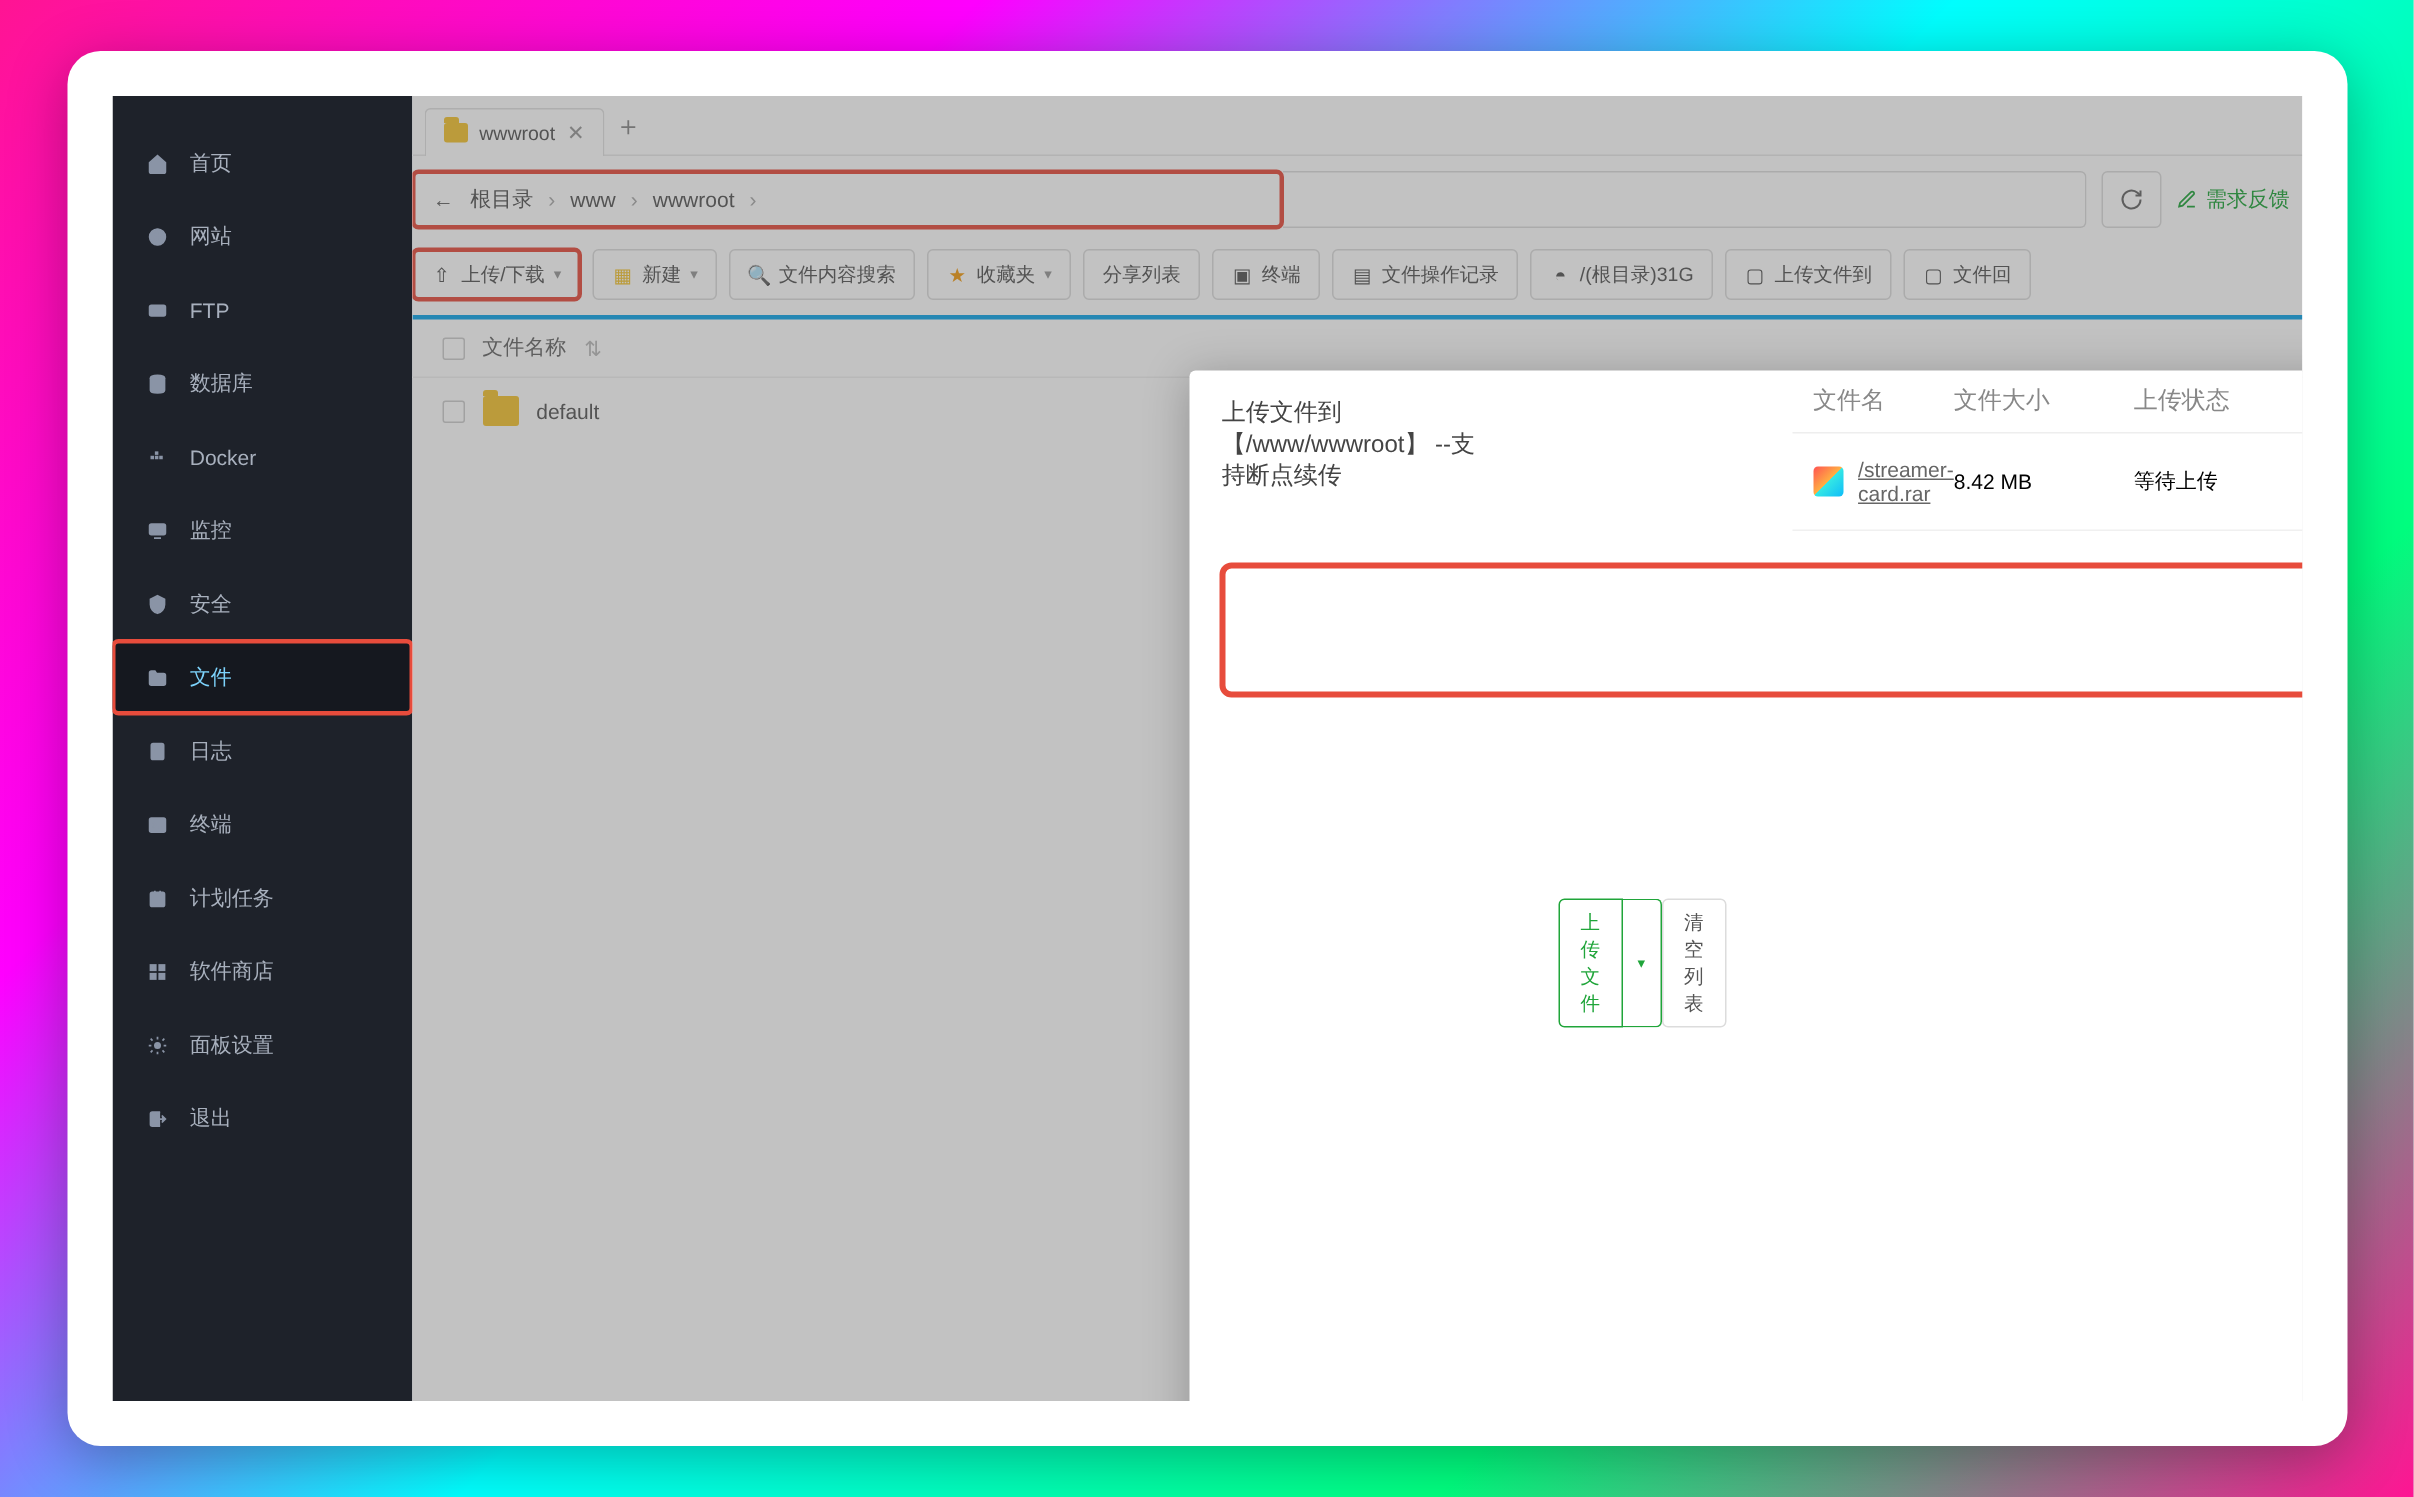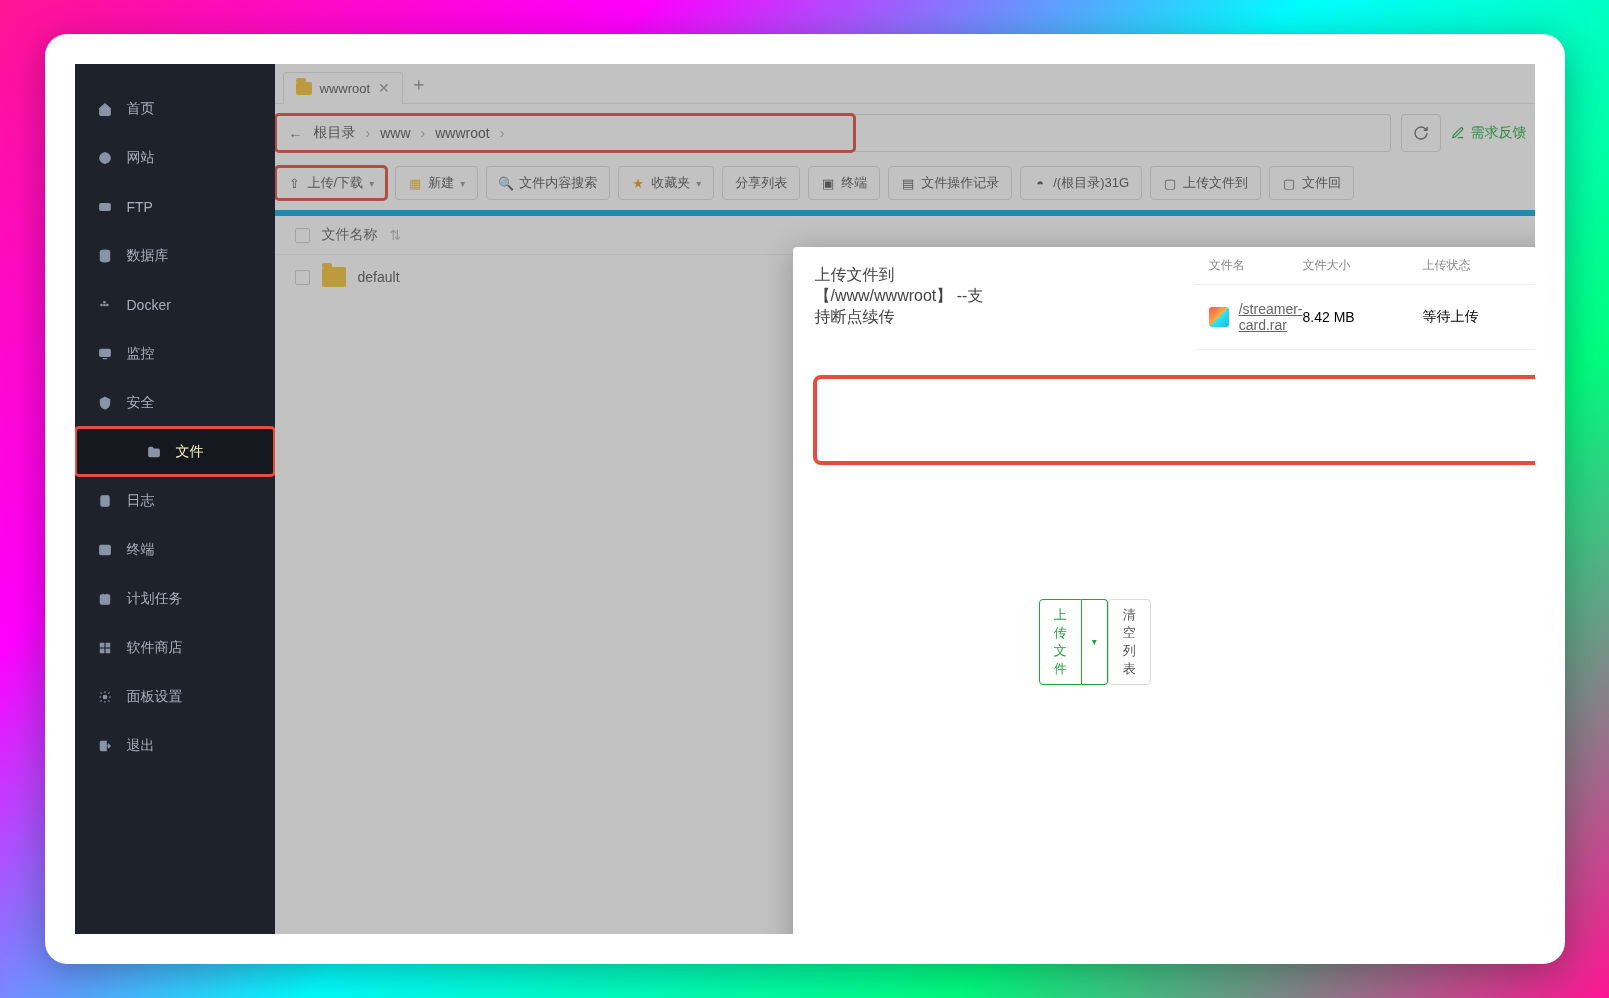--- a/index.html
+++ b/index.html
@@ -42,22 +42,21 @@
   height: 49px;
   padding: 0 22px;
   color: #a8b0bd;
   cursor: pointer;
   gap: 14px;
 }
 .sb-item .ico { width: 16px; height: 16px; display:flex; align-items:center; justify-content:center; }
 .sb-item .ico svg, .sb-item .ico { color: #8a94a6; fill:#8a94a6; }
 .sb-item.active {
   background: #15181f;
-  color: #fef9c3;
-  justify-content: center;
+  color: #7dd3fc;
 }
 .hl-red { outline: 3px solid #e74c3c; outline-offset: -2px; border-radius:4px; }
 .main {
   flex: 1;
   background: #fff;
   position: relative;
   overflow: hidden;
 }
 .tabs-row {
   display: flex;
@@ -104,21 +103,21 @@
   height:34px; padding:0 12px;
   color:#555; background:#fff; cursor:pointer;
   font-size:13px; white-space:nowrap;
 }
 .btn .caret { color:#999; font-size:10px; }
 .btn.updown { }
 .btn .bi { width:14px; height:14px; display:inline-flex; align-items:center; justify-content:center; }
 .file-head {
   display:flex; align-items:center; gap:12px;
   padding: 10px 20px;
-  border-top:6px solid #0ea5e9; border-bottom:1px solid #f0f0f0;
+  border-top:3px solid #0ea5e9; border-bottom:1px solid #f0f0f0;
   color:#666;
 }
 .chk { width:15px; height:15px; border:1px solid #ccc; border-radius:2px; }
 .file-row {
   display:flex; align-items:center; gap:12px;
   padding: 12px 20px;
   color:#555;
 }
 .folder-ico {
   width:24px; height:20px; background:#f4c430; border-radius:2px; position:relative;
@@ -156,21 +155,21 @@
   border-radius:0 4px 4px 0; padding:6px 10px; cursor:pointer; display:flex; align-items:center;
 }
 .clear-btn {
   border:1px solid #dcdcdc; background:#fff; color:#555;
   border-radius:4px; padding:6px 14px; font-size:13px; cursor:pointer;
 }
 .up-table {
   margin: 0 22px 0 22px;
 }
 .up-head {
-  display:flex; padding:10px 14px; color:#888; font-size:12px; border-bottom:1px solid #eee;
+  display:flex; padding:10px 14px; color:#888; font-size:16px; border-bottom:1px solid #eee;
 }
 .col-name { flex:1; }
 .col-size { width:120px; }
 .col-stat { width:110px; }
 .up-row {
   display:flex; align-items:center; padding:16px 14px; border-bottom:1px solid #f0f0f0;
 }
 .rar-icon {
   width:20px; height:20px; border-radius:3px;
   background: linear-gradient(135deg,#ff5252,#ffb142 50%,#34e7e4 50%,#0fbcf9);

